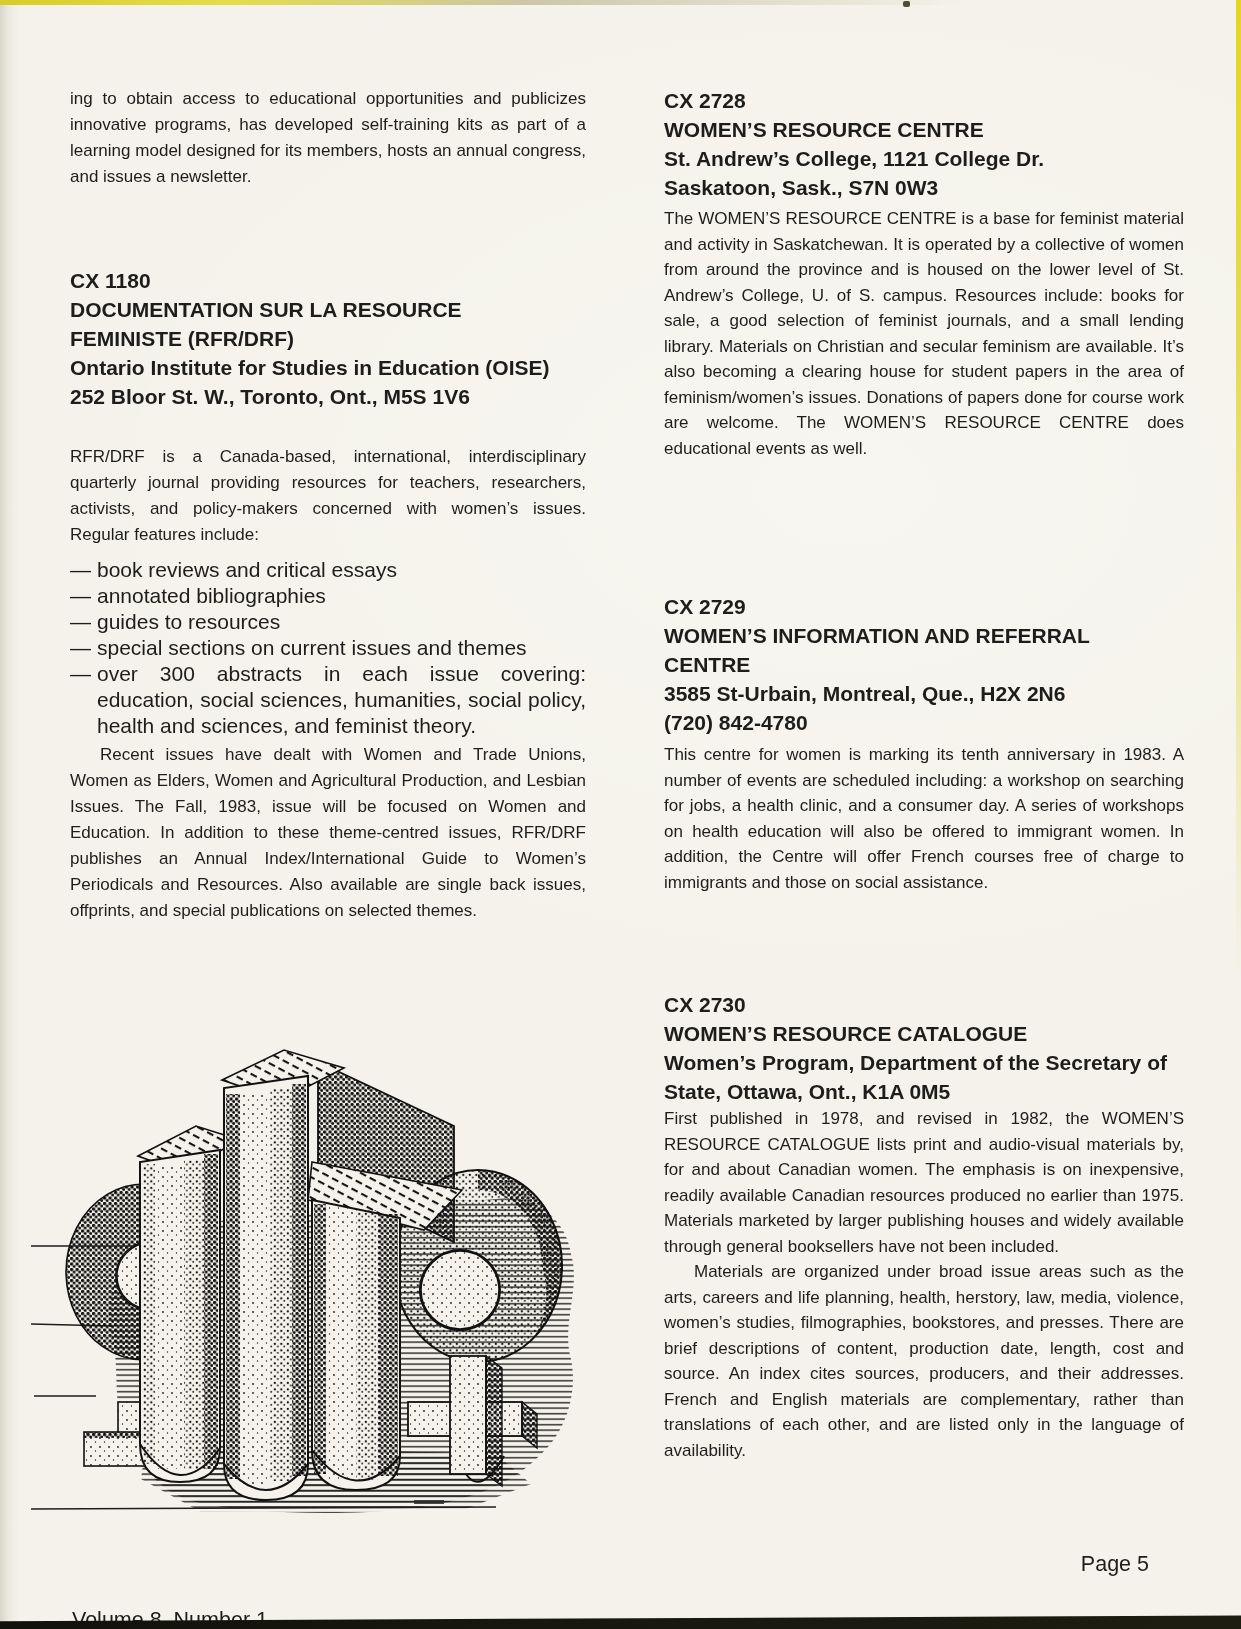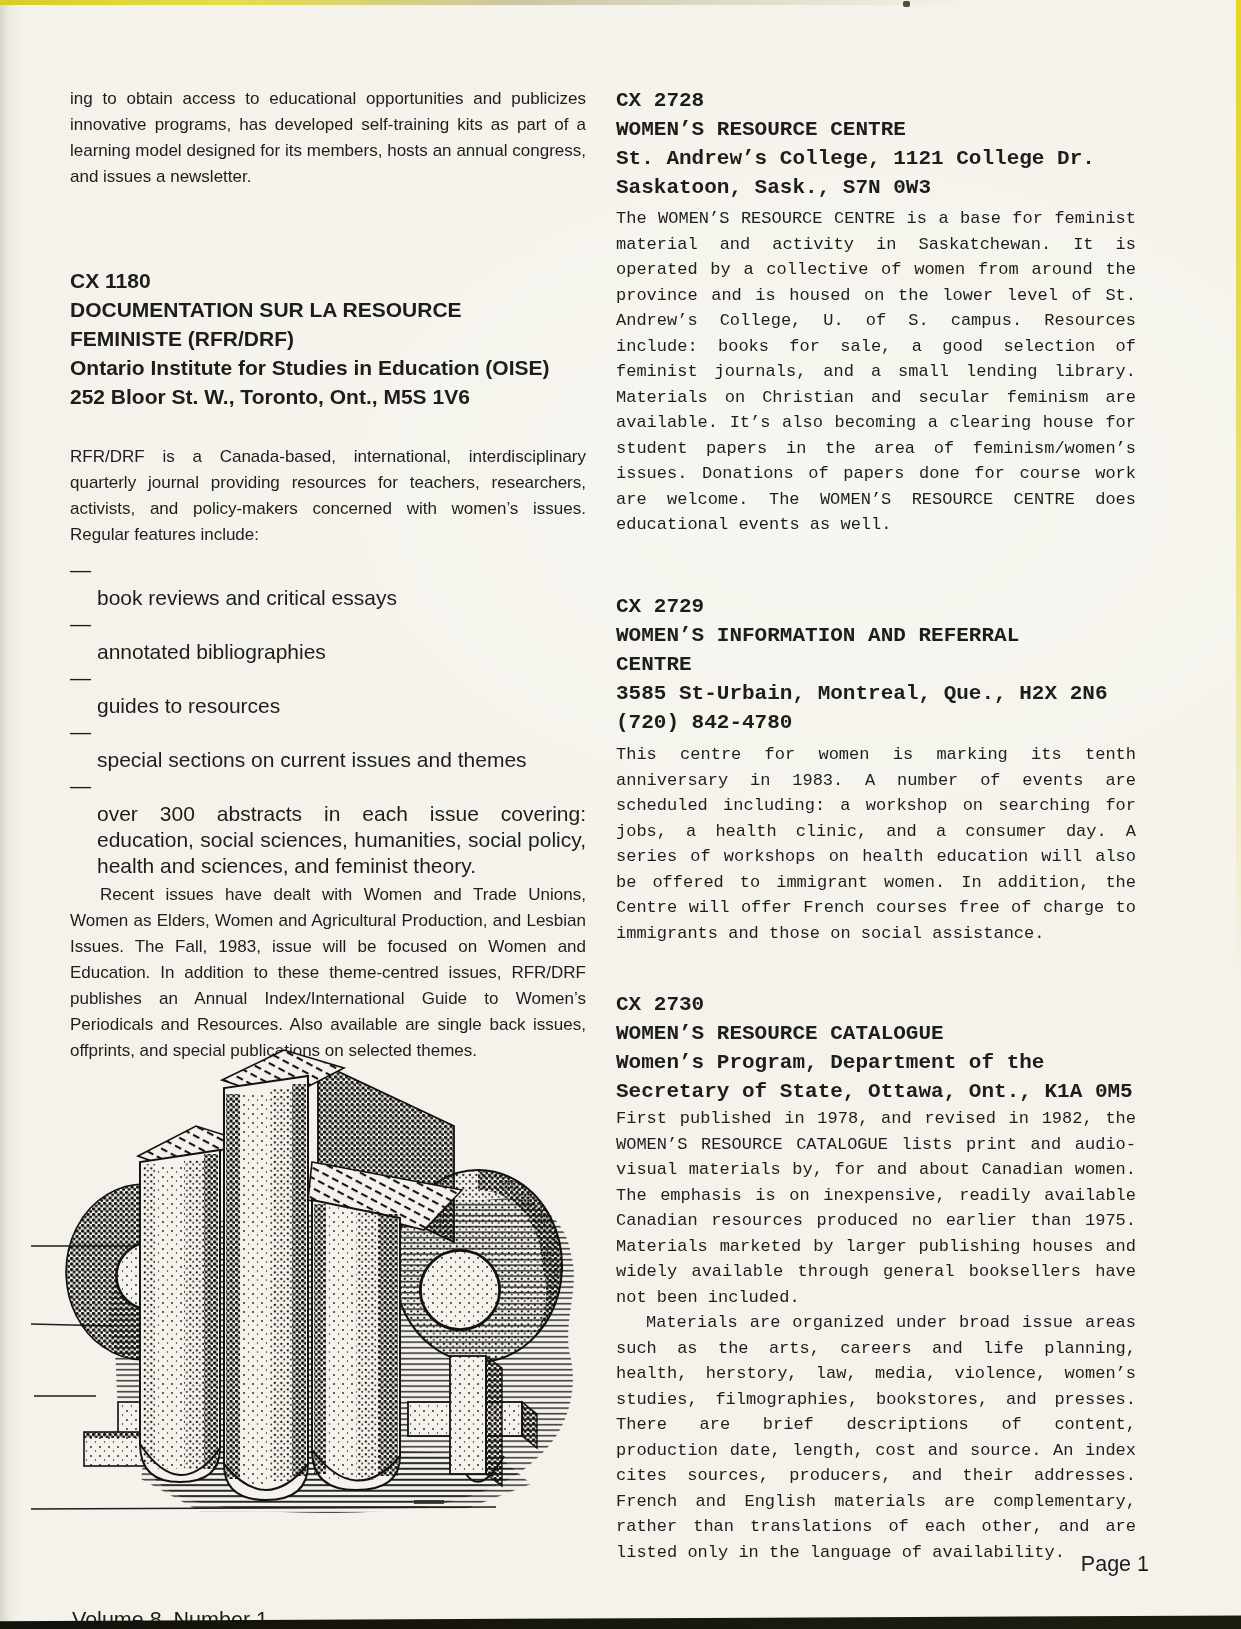--- a/index.html
+++ b/index.html
@@ -16,33 +16,33 @@
     background:linear-gradient(90deg,#d6cd2a 0%,#e4dd48 18%,#ccc6a6 42%,rgba(228,224,203,0) 78%);}
   .right-edge{position:absolute;top:0;right:0;width:5px;height:60%;
     background:linear-gradient(180deg,#e7d51e 0%,#e6da52 35%,rgba(240,230,150,0) 100%);}
   .bottom-bar{position:absolute;left:0;bottom:0;width:100%;height:15px;
     background:linear-gradient(90deg,#12120c,#1d1d11);
     clip-path:polygon(0 48%,100% 10%,100% 100%,0 100%);}
   .speck{position:absolute;left:903px;top:1px;width:7px;height:6px;background:#4a4f38;border-radius:2px;}
 
   .abs{position:absolute;}
   .lcol{left:70px;width:516px;}
-  .rcol{left:616px;width:520px;font-family:Liberation Mono, monospace;}
+  .rcol{left:664px;width:520px;}
 
   .body{font-size:17px;line-height:26px;text-align:justify;}
   .rt{line-height:25.5px;}
   .hline{font-size:21px;line-height:29px;font-weight:700;}
   .indent{text-indent:30px;}
   .para{margin:0;}
   .gap-sm{height:9px;}
   .gap-xs{height:3px;}
 
   .bullet{display:flex;font-size:21px;line-height:26px;}
   .dash{width:27px;flex:0 0 27px;}
-  .btext{flex:1;text-align:justify;margin-top:28px;}
+  .btext{flex:1;text-align:justify;}
 
   .footer-left{position:absolute;left:72px;top:1608px;font-size:21.5px;text-align:center;}
   .footer-right{position:absolute;right:92px;top:1552px;font-size:21.5px;}
 
   figure{margin:0;}
   .illus{position:absolute;left:26px;top:1004px;width:574px;height:514px;}
 </style>
 </head>
 <body>
 
@@ -225,16 +225,16 @@
     <div class="hline">CX 2730</div>
     <div class="hline">WOMEN’S RESOURCE CATALOGUE</div>
     <div class="hline">Women’s Program, Department of the Secretary of State, Ottawa, Ont., K1A 0M5</div>
   </div>
   <div class="abs rcol" style="top:1106px">
     <p class="para body rt">First published in 1978, and revised in 1982, the WOMEN’S RESOURCE CATALOGUE lists print and audio-visual materials by, for and about Canadian women. The emphasis is on inexpensive, readily available Canadian resources produced no earlier than 1975. Materials marketed by larger publishing houses and widely available through general booksellers have not been included.</p>
     <p class="para body rt indent">Materials are organized under broad issue areas such as the arts, careers and life planning, health, herstory, law, media, violence, women’s studies, filmographies, bookstores, and presses. There are brief descriptions of content, production date, length, cost and source. An index cites sources, producers, and their addresses. French and English materials are complementary, rather than translations of each other, and are listed only in the language of availability.</p>
   </div>
 
   <div class="footer-left">Volume 8, Number 1</div>
-  <div class="footer-right">Page 1</div>
+  <div class="footer-right">Page 5</div>
 
   <div class="bottom-bar"></div>
 </div>
 
 </body></html>

